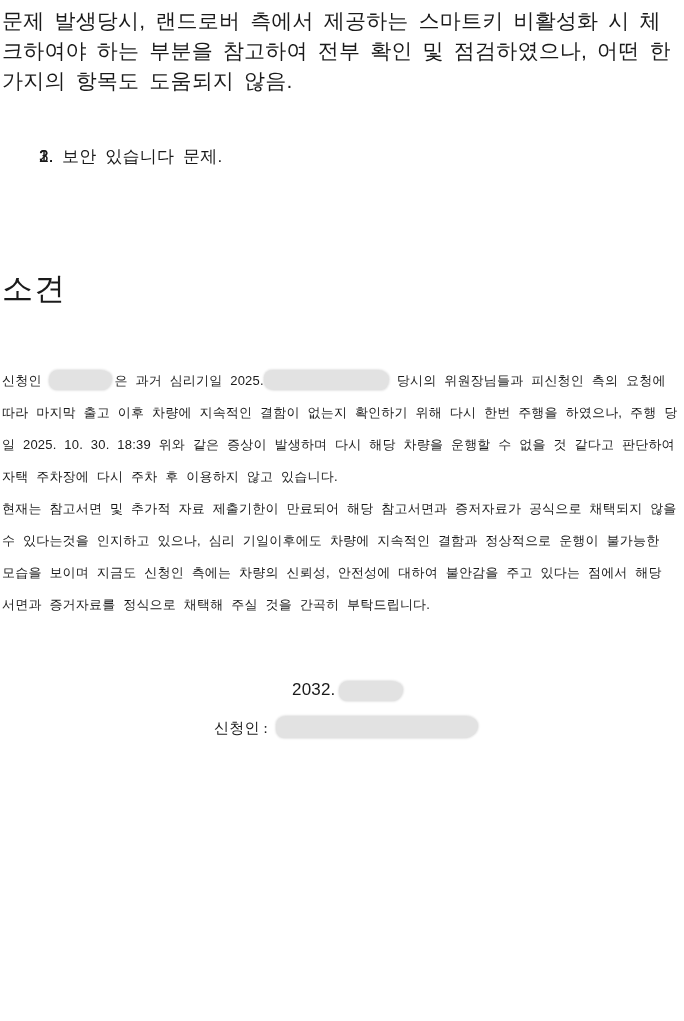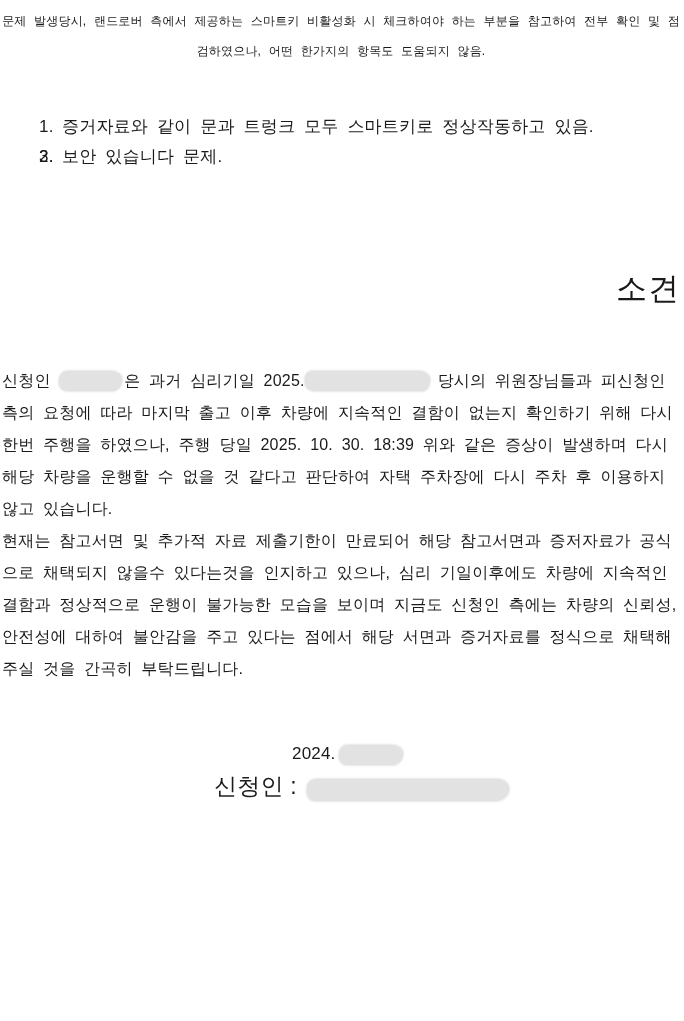--- a/index.html
+++ b/index.html
@@ -10,50 +10,50 @@
   body {
     width: 684px;
     height: 1021px;
     overflow: hidden;
     font-family: "Liberation Sans", "DejaVu Sans", sans-serif;
     color: #1a1a1a;
     box-sizing: border-box;
     padding: 0 4px 0 2px;
   }
   .para {
-    font-size: 12px;
+    font-size: 21px;
     line-height: 30px;
     word-spacing: 4px;
     letter-spacing: 0.2px;
-    text-align: center;
+    text-align: left;
   }
   .intro { margin-top: 6px; }
 
   .checklist {
     margin-top: 46px;
     font-size: 17px;
     line-height: 30px;
     word-spacing: 4px;
     letter-spacing: 0.2px;
   }
   .check-item { position: relative; padding-left: 60px; }
   .item-number {
     position: absolute;
     left: 37px;
     top: 0;
   }
   .heading {
     margin-top: 94px;
     font-size: 31px;
     line-height: 46px;
-    text-align: right;
+    text-align: left;
     letter-spacing: 1px;
   }
   .opinion-p {
-    font-size: 16px;
+    font-size: 13px;
     line-height: 32px;
     word-spacing: 4px;
     letter-spacing: 0.2px;
   }
   .op1 { margin-top: 53px; }
   .op2 { }
 
   .redact {
     display: inline-block;
     background: #e2e2e2;
@@ -83,36 +83,37 @@
   }
 
   .closing-date {
     margin-top: 53px;
     font-size: 17px;
     line-height: 32px;
     letter-spacing: 0.2px;
     padding-left: 290px;
   }
   .closing-sign {
-    font-size: 23px;
+    margin-top: 6px;
+    font-size: 15px;
     line-height: 32px;
     letter-spacing: 0.2px;
     padding-left: 212px;
+    font-family: Liberation Serif, serif;
   }
 </style>
 </head>
 <body>
 
 <div class="para intro">문제 발생당시, 랜드로버 측에서 제공하는 스마트키 비활성화 시 체크하여야 하는 부분을 참고하여 전부 확인 및 점검하였으나, 어떤 한가지의 항목도 도움되지 않음.</div>
 
 <div class="checklist">
 
   <div class="check-item">
     <span class="item-number">1.</span>
-    <div>증거자료와 같이 문과 트렁크 모두 스마트키로 정상작동하고 있음.</div>
   </div>
 
   <div class="check-item">
     <span class="item-number">2.</span>
   </div>
 
   <div class="check-item">
     <span class="item-number">3.</span>
     <div>보안 있습니다 문제.</div>
   </div>
@@ -121,18 +122,18 @@
 
 <div class="heading">소견</div>
 
 <div class="opinion-p op1">
   <span>신청인 </span><span class="redact redact-name"></span><span>은 과거 심리기일 2025.</span><span class="redact redact-date"></span><span>당시의 위원장님들과 피신청인 측의 요청에 따라 마지막 출고 이후 차량에 지속적인 결함이 없는지 확인하기 위해 다시 한번 주행을 하였으나, 주행 당일 2025. 10. 30. 18:39 위와 같은 증상이 발생하며 다시 해당 차량을 운행할 수 없을 것 같다고 판단하여 자택 주차장에 다시 주차 후 이용하지 않고 있습니다.</span>
 </div>
 
 <div class="opinion-p op2">현재는 참고서면 및 추가적 자료 제출기한이 만료되어 해당 참고서면과 증저자료가 공식으로 채택되지 않을수 있다는것을 인지하고 있으나, 심리 기일이후에도 차량에 지속적인 결함과 정상적으로 운행이 불가능한 모습을 보이며 지금도 신청인 측에는 차량의 신뢰성, 안전성에 대하여 불안감을 주고 있다는 점에서 해당 서면과 증거자료를 정식으로 채택해 주실 것을 간곡히 부탁드립니다.</div>
 
 <div class="closing-date">
-  <span>2024.</span><span class="redact redact-date-short"></span>
+  <span>2032.</span><span class="redact redact-date-short"></span>
 </div>
 
 <div class="closing-sign">
   <span>신청인 : </span><span class="redact redact-signature"></span>
 </div>
 
 </body></html>

